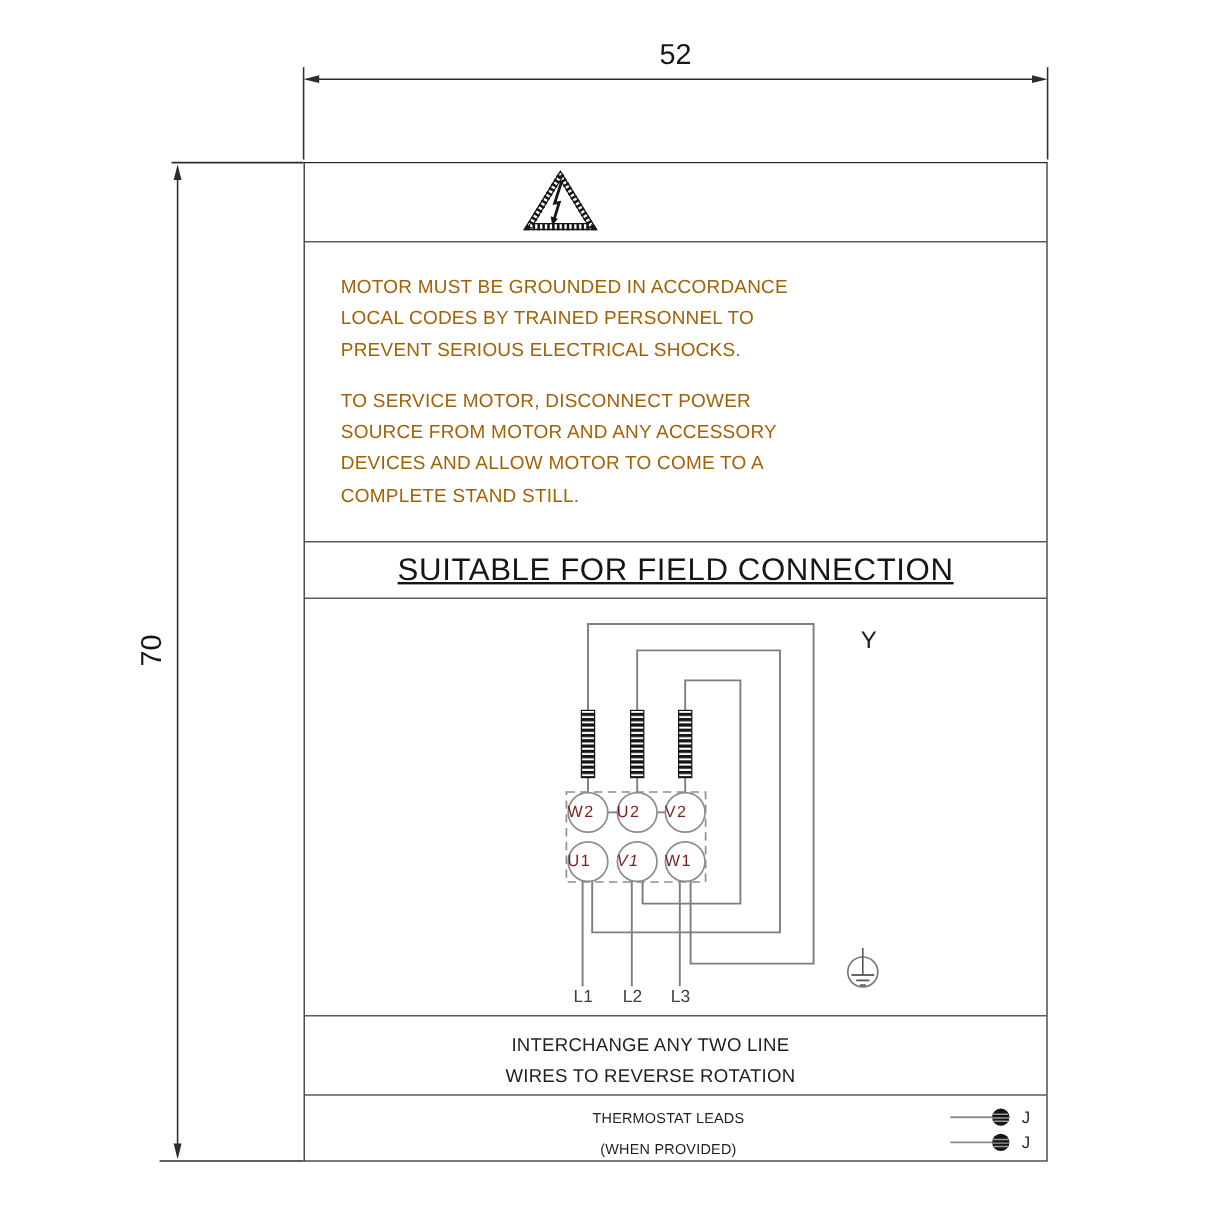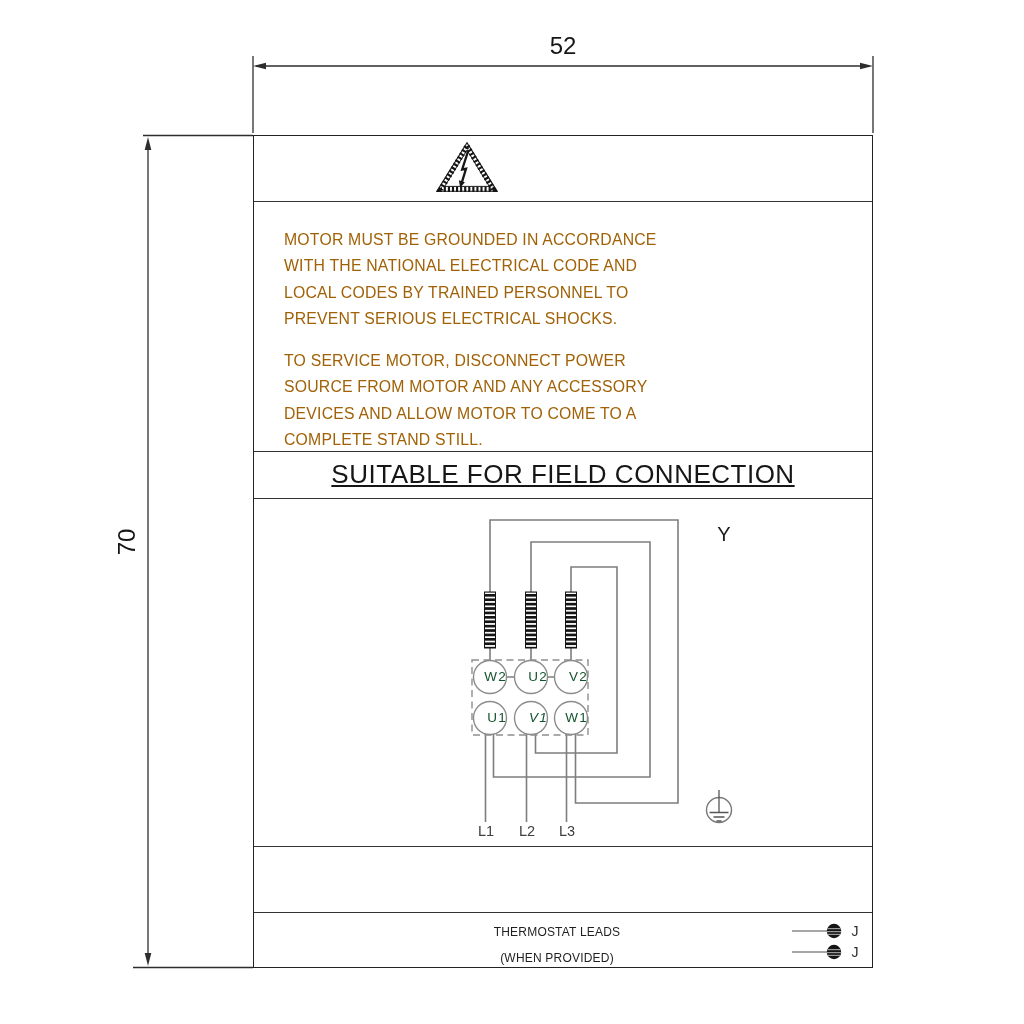--- a/index.html
+++ b/index.html
@@ -29,22 +29,22 @@
     font-size:26px;letter-spacing:.5px;color:#161616;text-decoration:underline;}
   
   .interchange{position:absolute;left:0;top:710px;width:100%;height:66px;
     padding:13px 42px 0 0;box-sizing:border-box;text-align:center;}
   .interchange div{font-size:15.5px;line-height:26px;letter-spacing:.2px;}
   .thermostat{position:absolute;left:0;top:776px;width:100%;height:57px;
     padding:7px 12px 0 0;box-sizing:border-box;text-align:center;}
   .thermostat div{font-size:12px;line-height:26px;letter-spacing:.2px;}
   
   .dim-text{font-size:24px;color:#161616;text-align:center;}
-  .term-label{position:absolute;width:34px;height:16px;text-align:right;
-    font-size:13.5px;line-height:16px;letter-spacing:1.2px;color:#14532d;}
+  .term-label{position:absolute;width:34px;height:16px;text-align:left;
+    font-size:13.5px;line-height:16px;letter-spacing:1.2px;color:#7f1d1d;}
   .lead-label{position:absolute;width:30px;text-align:center;font-size:14.5px;color:#404040;}
   .y-label{position:absolute;width:36px;text-align:center;font-size:20px;color:#1c1c1c;}
   .j-label{position:absolute;width:20px;text-align:center;font-size:14px;color:#2a2a2a;}
 </style>
 </head>
 <body>
 
 <div class="canvas">
 
   <svg class="abs" style="left:0;top:0;" width="1024" height="1024" viewBox="0 0 1024 1024">
@@ -140,35 +140,38 @@
         <path d="M33 9.5 L56 47 L10 47 Z" fill="none" stroke="#161616" stroke-width="1"></path>
         <path d="M34 11 L28 29.5 L32 28.8 L27.5 43.5" fill="none" stroke="#161616" stroke-width="2.4"></path>
         <polygon points="26,48.5 24.6,40.6 30.8,42.8" fill="#161616"></polygon>
       </svg>
     </div>
 
     <div class="notices">
       <p>
         </p>
         <div>MOTOR MUST BE GROUNDED IN ACCORDANCE</div>
-        <div>WITH THE NATIONAL ELECTRICAL CODE AND</div>
         <div>LOCAL CODES BY TRAINED PERSONNEL TO</div>
         <div>PREVENT SERIOUS ELECTRICAL SHOCKS.</div>
       <p></p>
       <p>
         </p>
         <div>TO SERVICE MOTOR, DISCONNECT POWER</div>
         <div>SOURCE FROM MOTOR AND ANY ACCESSORY</div>
         <div>DEVICES AND ALLOW MOTOR TO COME TO A</div>
         <div>COMPLETE STAND STILL.</div>
       <p></p>
     </div>
 
     <div class="suitable">SUITABLE FOR FIELD CONNECTION</div>
 
+    <div class="interchange">
+      <div>INTERCHANGE ANY TWO LINE</div>
+      <div>WIRES TO REVERSE ROTATION</div>
+    </div>
 
     <div class="thermostat">
       <div>THERMOSTAT LEADS</div>
       <div>(WHEN PROVIDED)</div>
     </div>
   </div>
 
   <div class="abs dim-text" style="left:531px;top:32px;width:64px;">52</div>
   <div class="abs dim-text" style="left:101px;top:527px;width:54px;height:30px;transform:rotate(-90deg);">70</div>
 

